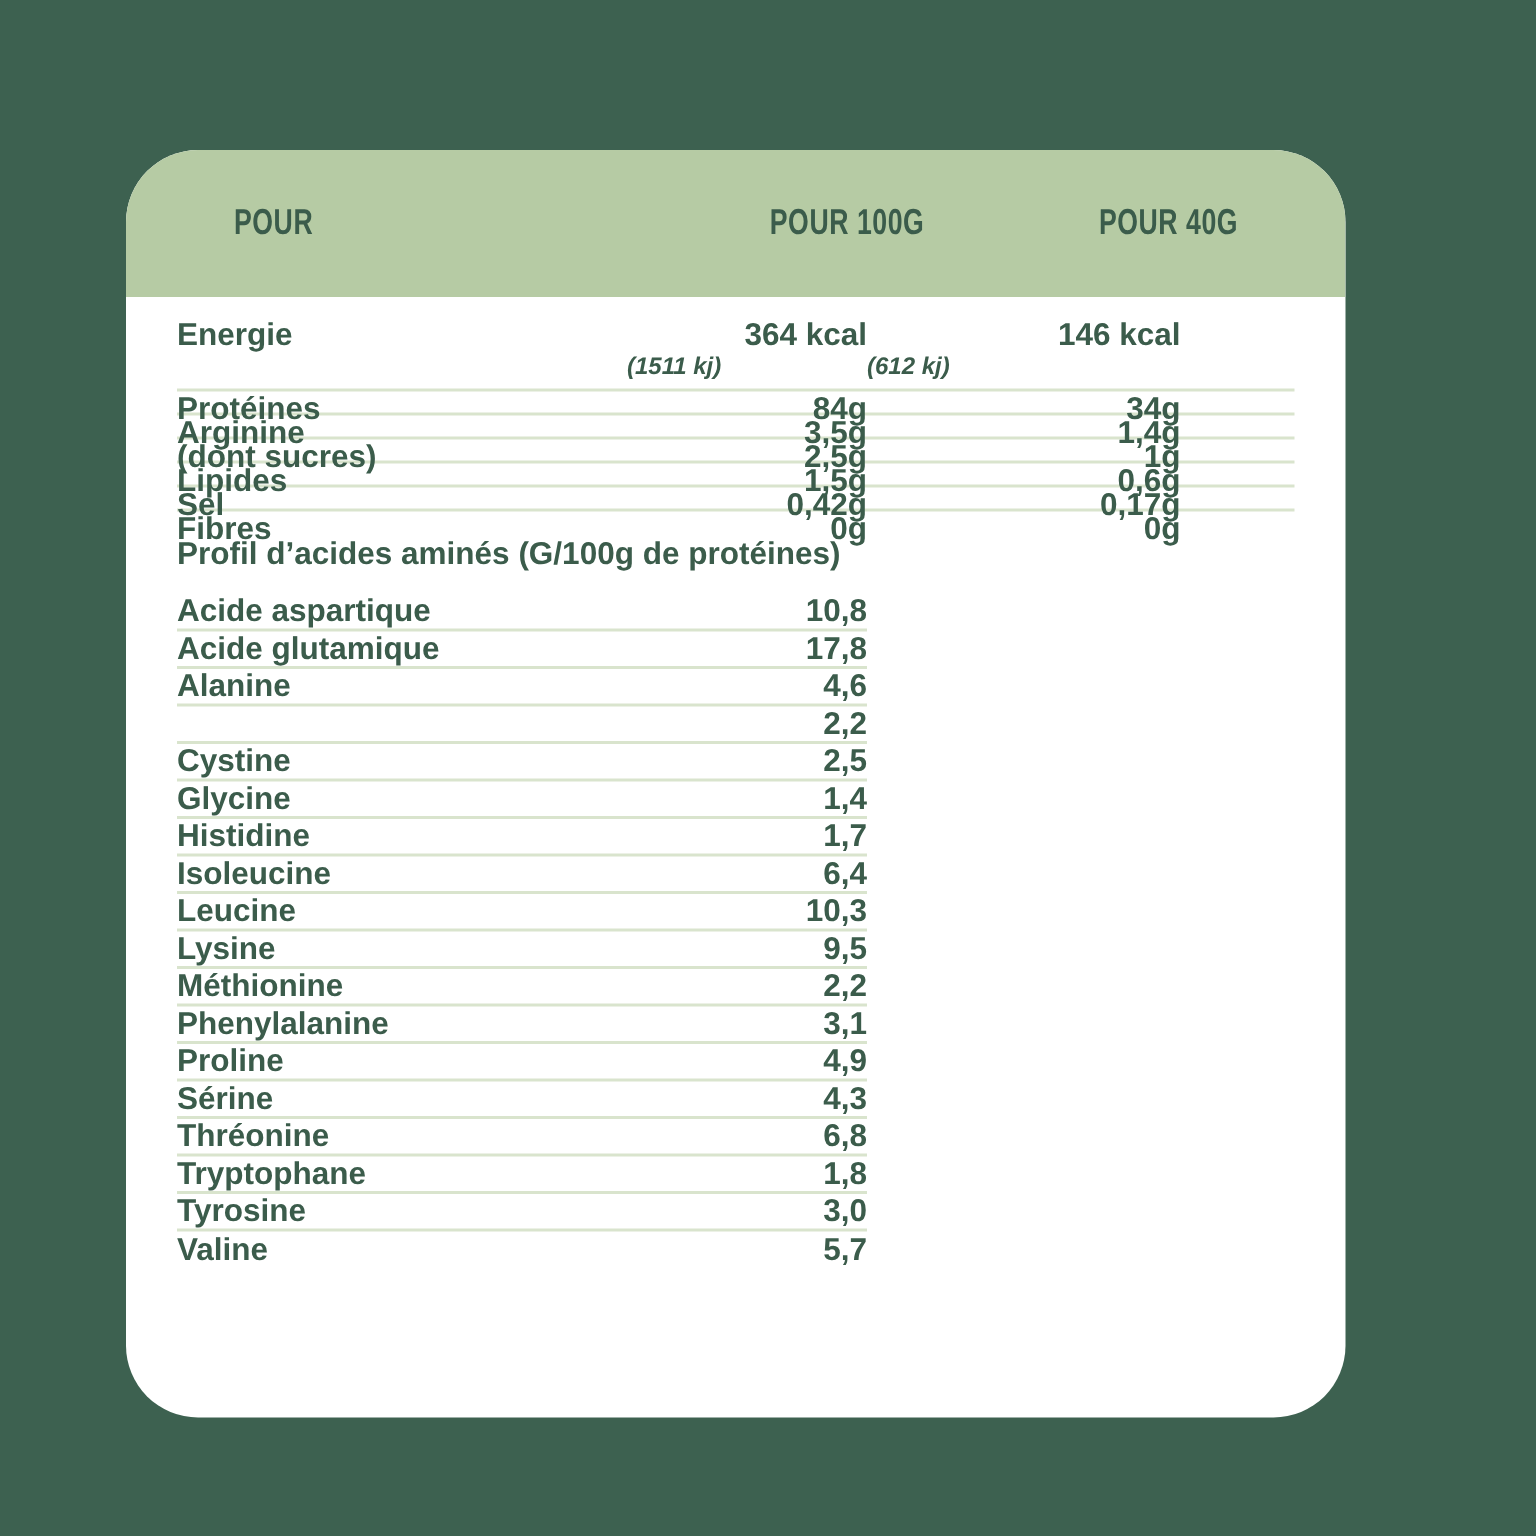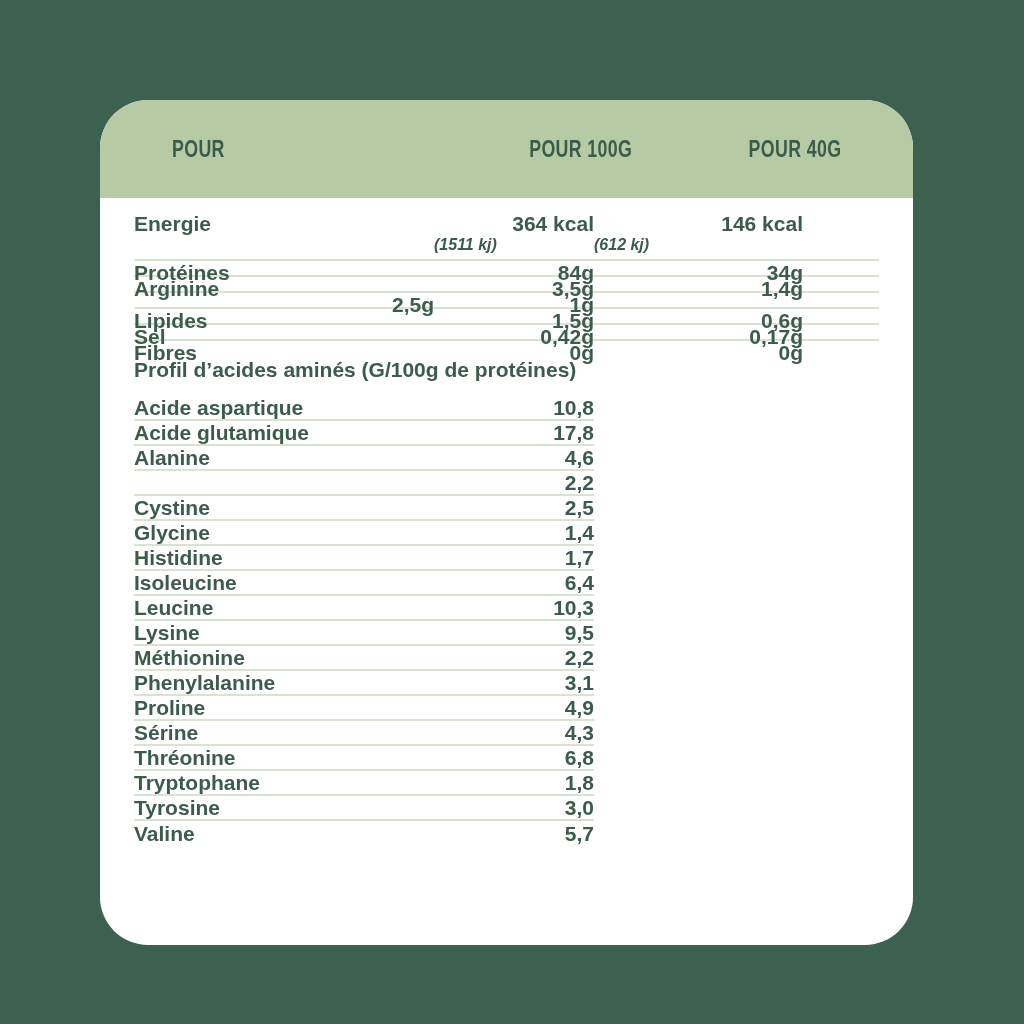--- a/index.html
+++ b/index.html
@@ -13,21 +13,21 @@
   html, body { width: 1024px; height: 1024px; }
   body {
     background: var(--page-bg);
     font-family: "Liberation Sans", "DejaVu Sans", sans-serif;
     color: var(--text-color);
     position: relative;
     overflow: hidden;
   }
   .card {
     position: absolute;
-    left: 100px; top: 100px;
+    left: 84px; top: 100px;
     width: 813px; height: 845px;
     background: var(--card-bg);
     border-radius: 48px;
     overflow: hidden;
   }
   .card-header {
     height: 98px;
     background: var(--header-bg);
     display: grid;
     grid-template-columns: 300px 160px 209px;
@@ -120,20 +120,21 @@
     <span class="cell num">34g</span>
   </div>
 
   <div class="n-row">
     <span class="cell label">Arginine</span>
     <span class="cell num">3,5g</span>
     <span class="cell num">1,4g</span>
   </div>
 
   <div class="n-row">
+    <span class="cell label">(dont sucres)</span>
     <span class="cell num">2,5g</span>
     <span class="cell num">1g</span>
   </div>
 
   <div class="n-row">
     <span class="cell label">Lipides</span>
     <span class="cell num">1,5g</span>
     <span class="cell num">0,6g</span>
   </div>
 

